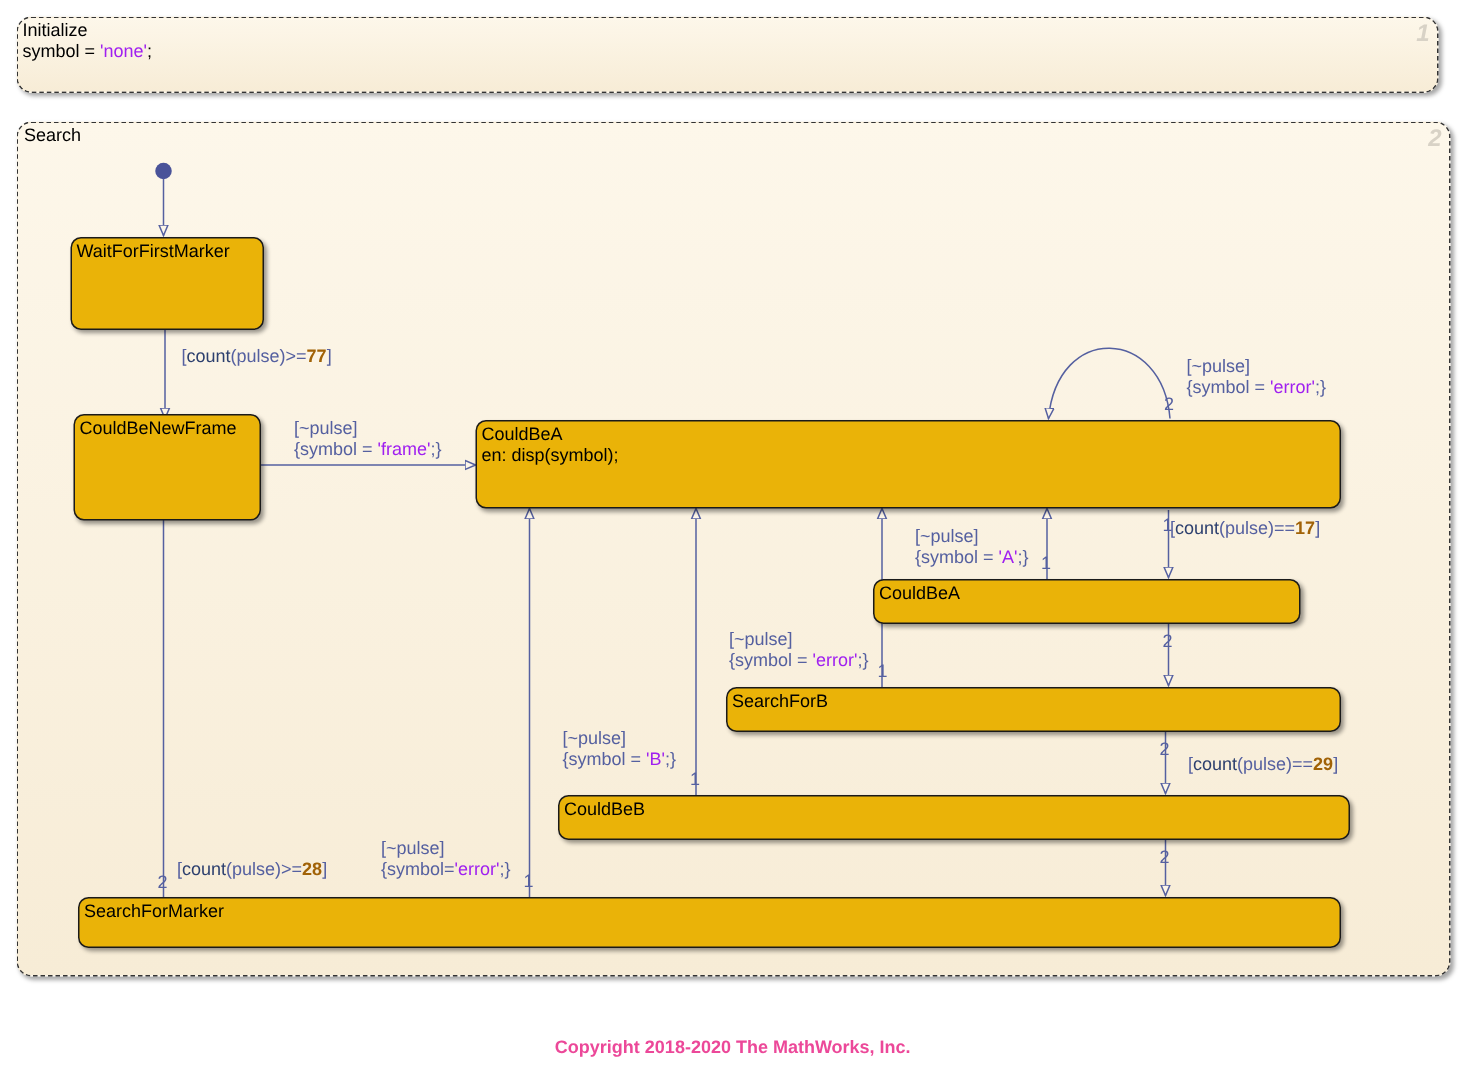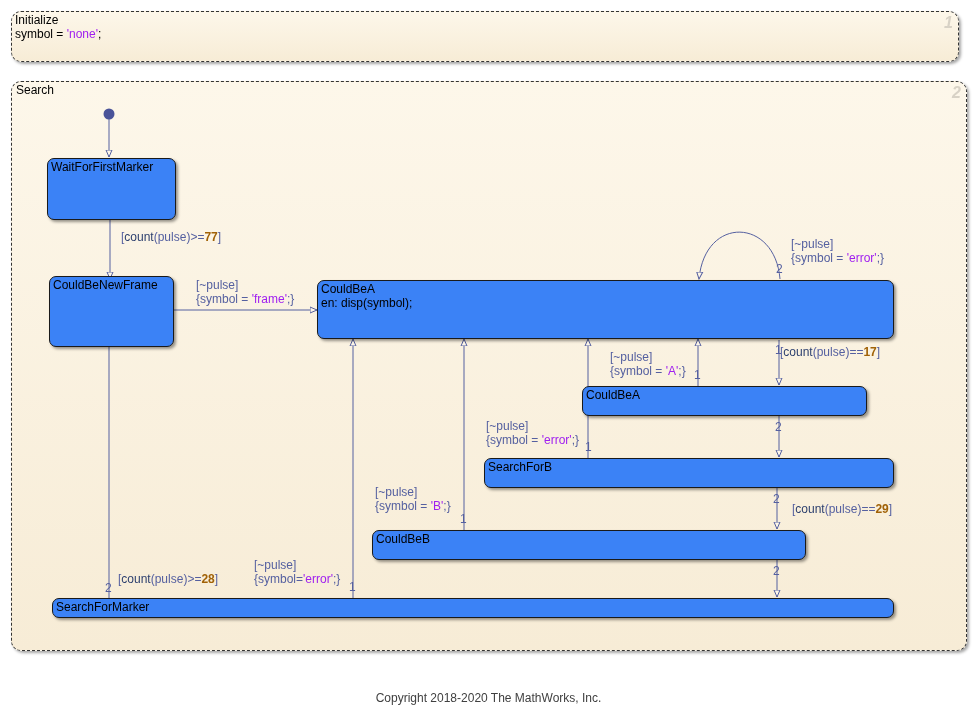--- a/index.html
+++ b/index.html
@@ -4,30 +4,30 @@
 <style>
   html, body { margin:0; padding:0; background:#ffffff; }
   body { width:977px; height:717px; position:relative; overflow:hidden;
          font-family:"Liberation Sans", sans-serif; font-size:12px; color:#000; }
   .par { position:absolute; border:1px dashed #333; border-radius:10px;
          background:linear-gradient(180deg,#fdf7ea 0%,#f7ecd6 100%);
          box-shadow:2px 2px 3px rgba(0,0,0,0.35); box-sizing:border-box; }
   .par .lbl { position:absolute; left:3px; top:1px; line-height:14px; white-space:pre; }
   .par .num { position:absolute; right:5px; top:2px; font-style:italic; font-weight:bold;
               font-size:16px; color:#d8d2c6; }
-  .st { position:absolute; border:1.2px solid #1a1a1a; border-radius:7px; background:#3b82f6;
+  .st { position:absolute; border:1.2px solid #1a1a1a; border-radius:7px; background:#eab308;
         box-shadow:2px 2px 3px rgba(0,0,0,0.4); box-sizing:border-box; }
   .st .lbl { position:absolute; left:3px; top:1px; line-height:14px; white-space:pre; }
   .tl { position:absolute; color:#5560a0; line-height:14px; white-space:pre; }
   .tl .kw { color:#2c3f6e; }
   .tl .str { color:#a020f0; }
   .tl .n { color:#a16207;font-weight:bold; }
   .ord { position:absolute; color:#5560a0; font-size:12px; line-height:12px; }
   svg#edges { position:absolute; left:0; top:0; }
-  .copy { position:absolute; left:0; width:977px; top:691px; text-align:center; font-size:12px; color:#404040; }
+  .copy { position:absolute; left:0; width:977px; top:691px; text-align:center; font-size:12px; color:#ec4899;font-weight:bold; }
 </style>
 </head>
 <body>
 
 <div class="par" style="left:11px;top:11px;width:948px;height:51px;">
   <div class="lbl"><span>Initialize</span>
 <span>symbol = </span><span style="color:#a020f0">'none'</span><span>;</span></div>
   <div class="num">1</div>
 </div>
 
@@ -67,24 +67,24 @@
 <div class="st" style="left:317px;top:280px;width:577px;height:59px;">
   <div class="lbl"><span>CouldBeA</span>
 <span>en: disp(symbol);</span></div>
 </div>
 <div class="st" style="left:582px;top:386px;width:285px;height:30px;">
   <div class="lbl">CouldBeA</div>
 </div>
 <div class="st" style="left:484px;top:458px;width:410px;height:30px;">
   <div class="lbl">SearchForB</div>
 </div>
-<div class="st" style="left:372px;top:530px;width:434px;height:30px;">
+<div class="st" style="left:372px;top:530px;width:528px;height:30px;">
   <div class="lbl">CouldBeB</div>
 </div>
-<div class="st" style="left:52px;top:598px;width:842px;height:20px;">
+<div class="st" style="left:52px;top:598px;width:842px;height:34px;">
   <div class="lbl">SearchForMarker</div>
 </div>
 
 <div class="tl" style="left:121px;top:230px;"><span>[</span><span class="kw">count</span><span>(pulse)&gt;=</span><span class="n">77</span><span>]</span></div>
 
 <div class="tl" style="left:196px;top:278px;"><span>[~pulse]</span>
 <span>{symbol = </span><span class="str">'frame'</span><span>;}</span></div>
 
 <div class="tl" style="left:791px;top:237px;"><span>[~pulse]</span>
 <span>{symbol = </span><span class="str">'error'</span><span>;}</span></div>

